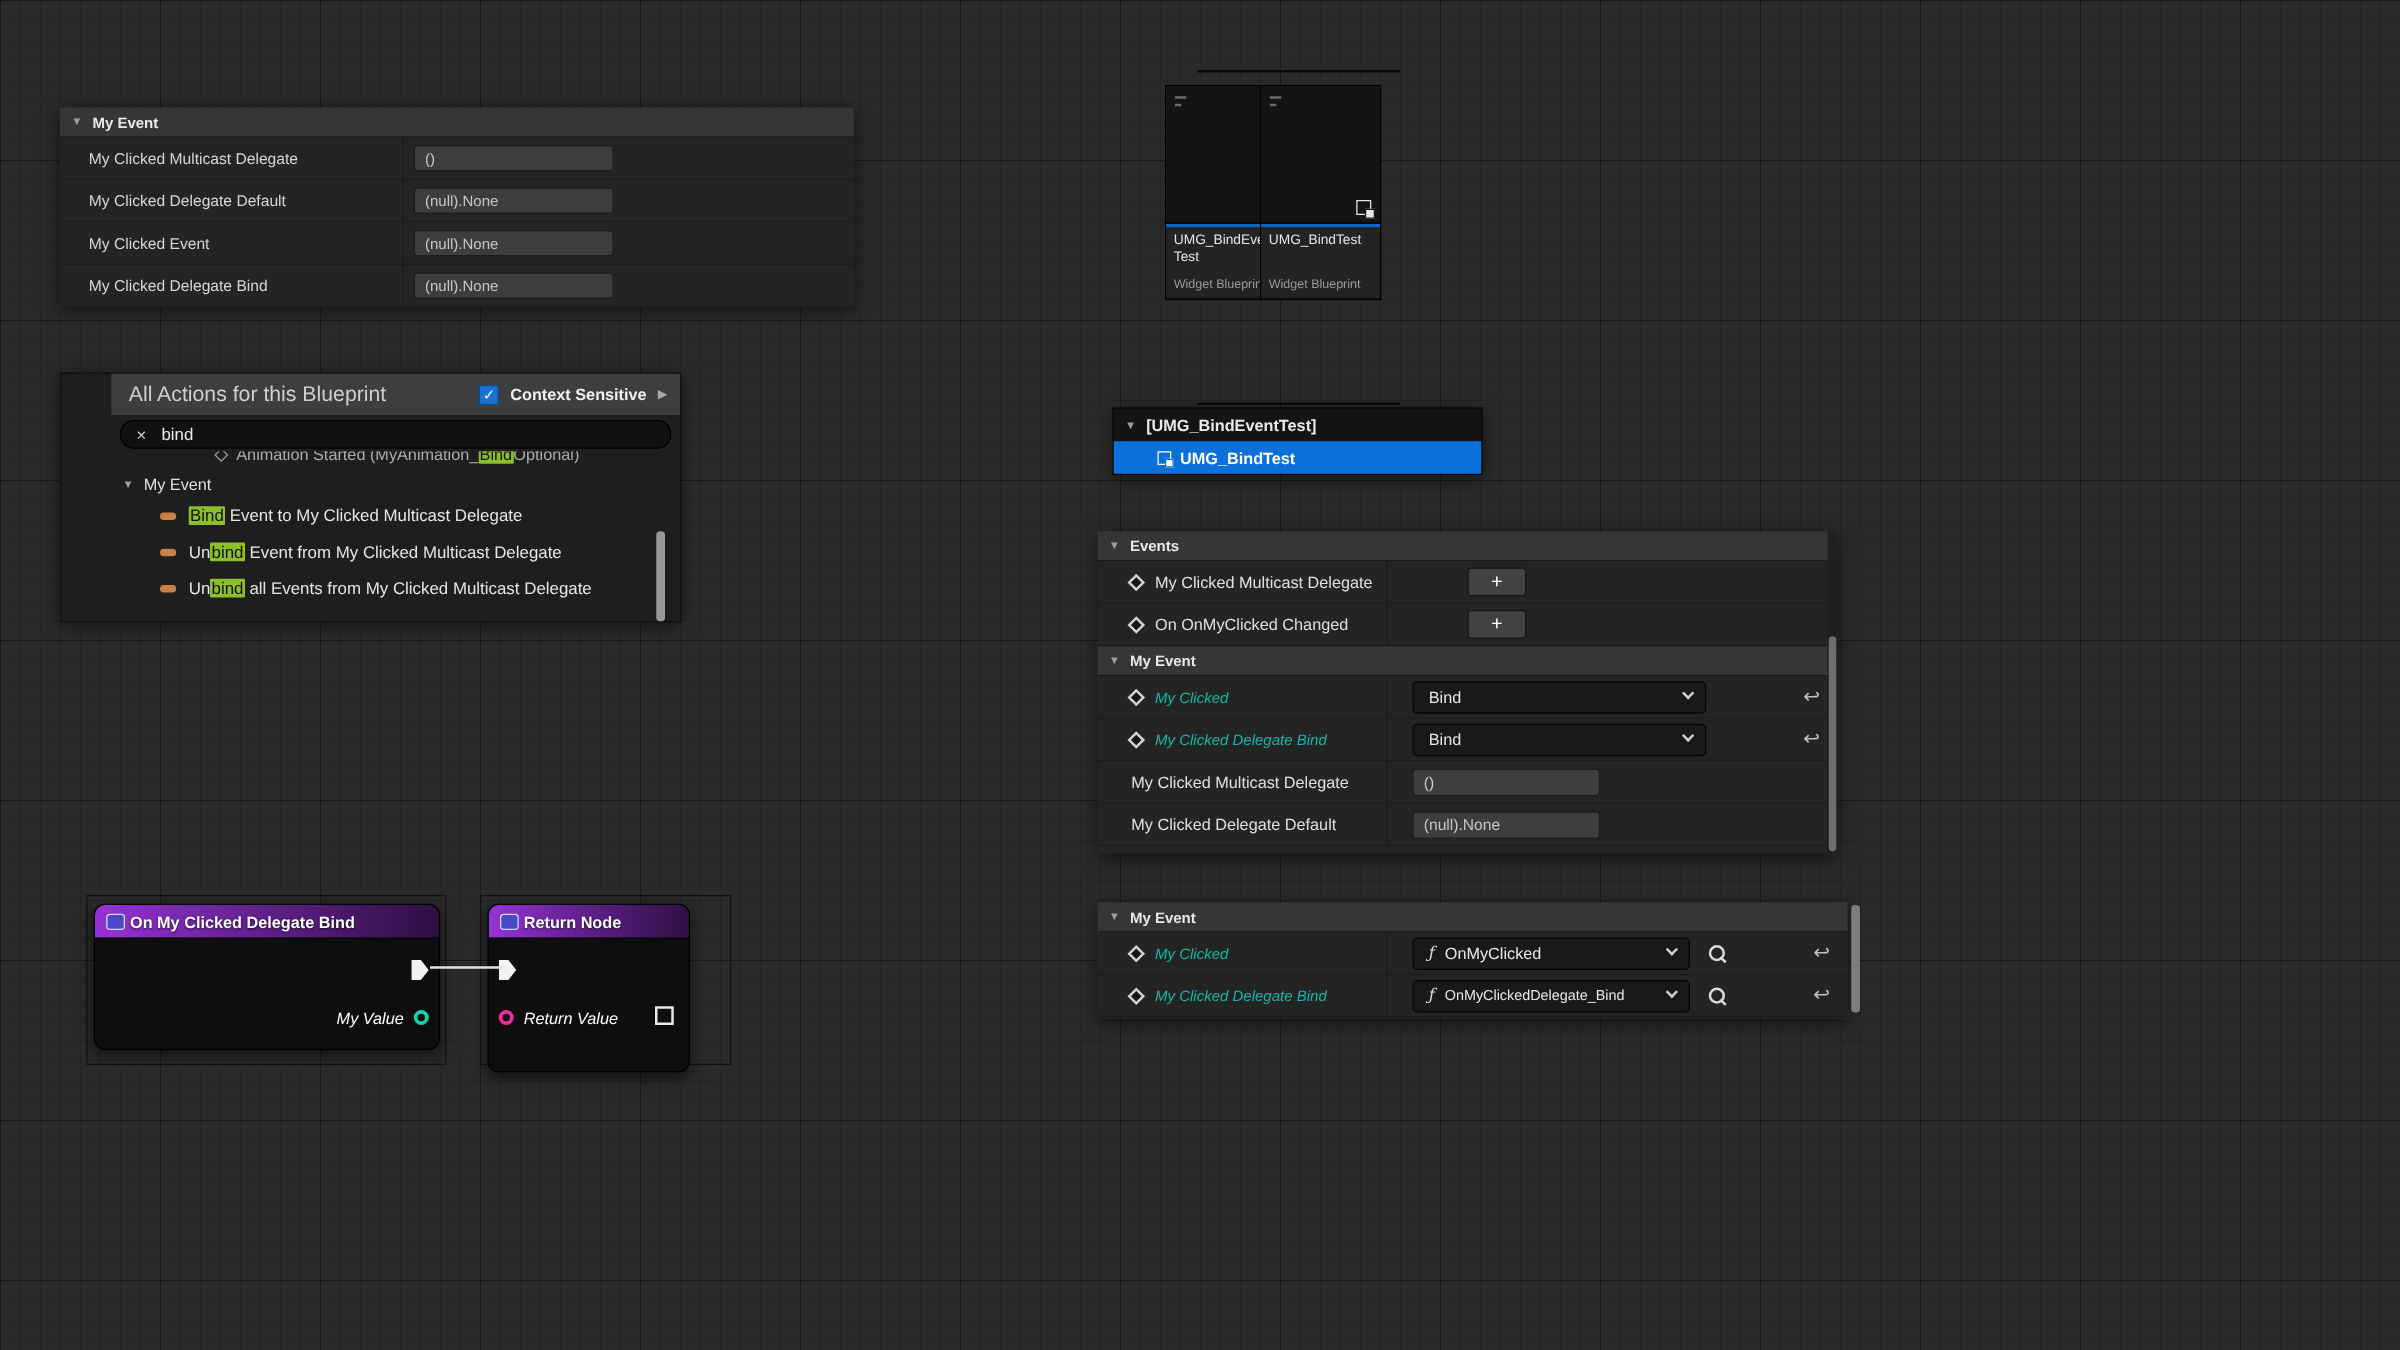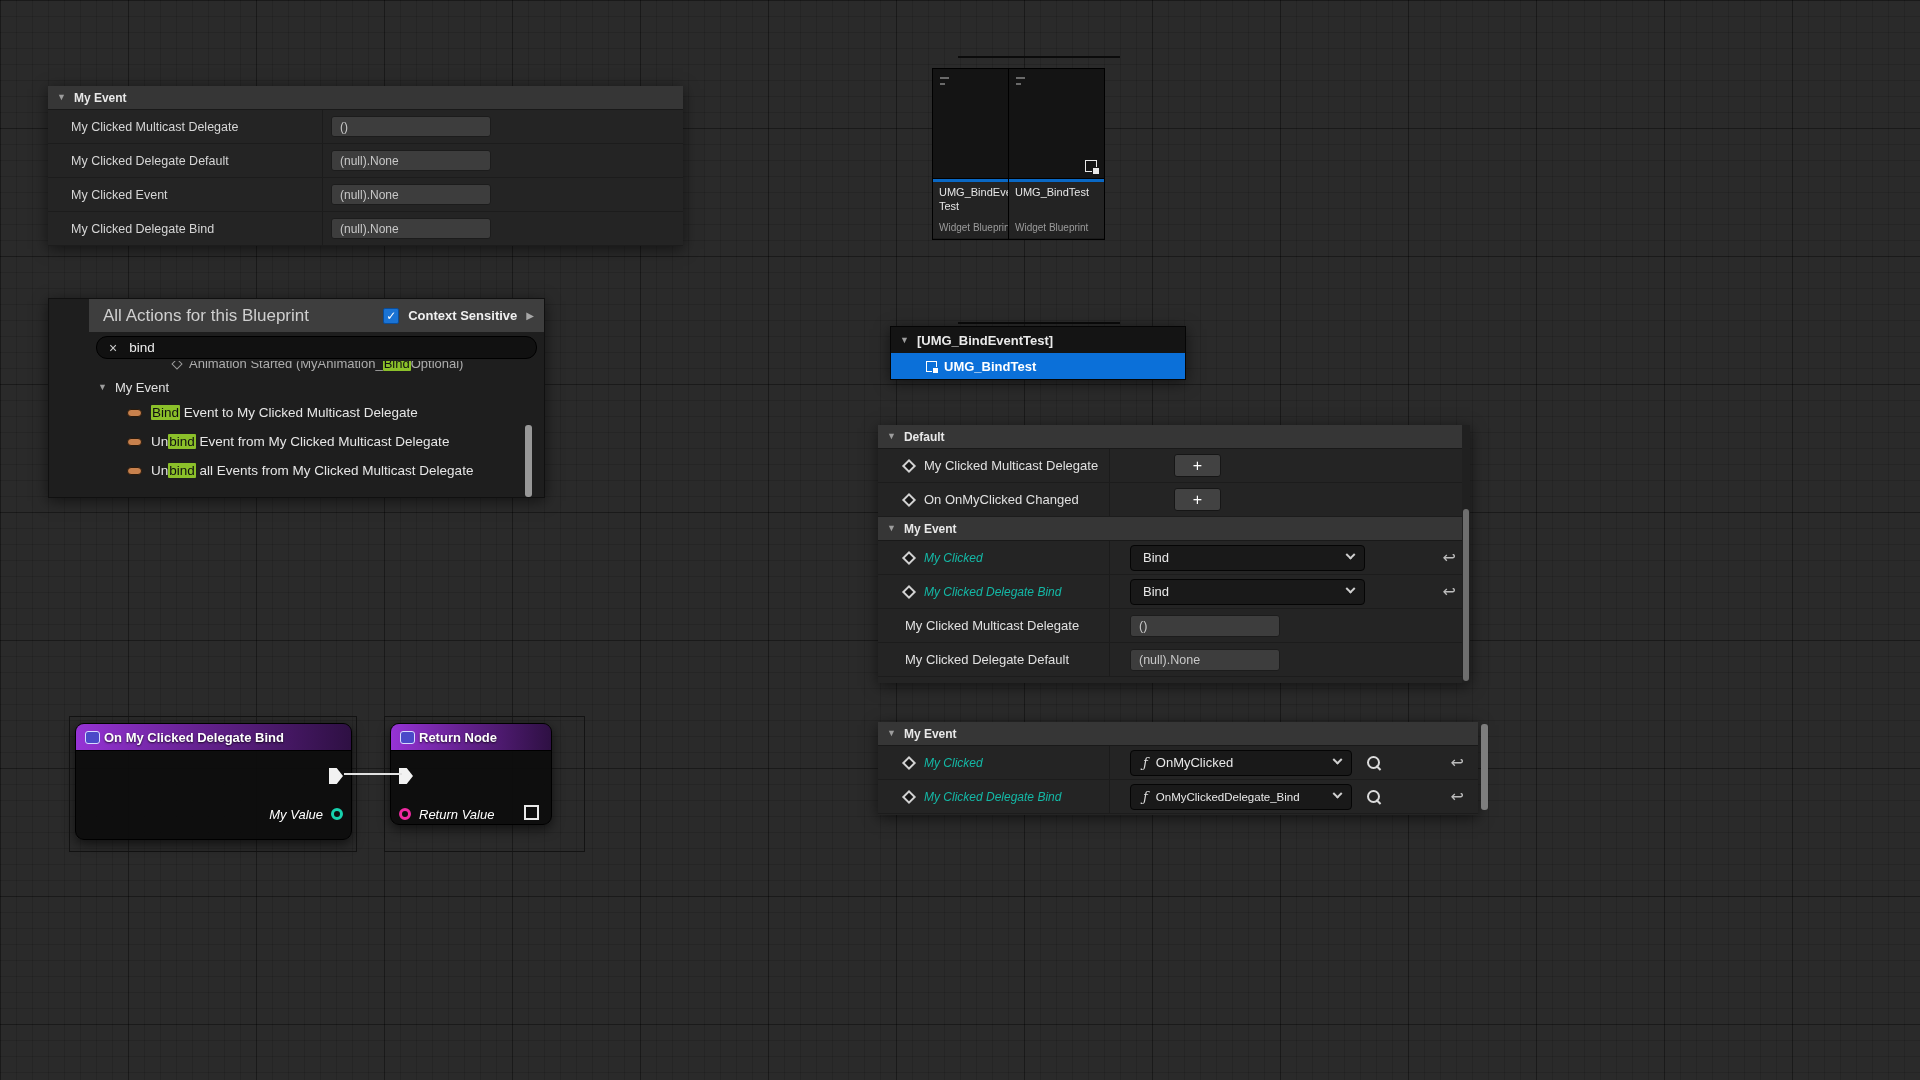--- a/index.html
+++ b/index.html
@@ -232,21 +232,21 @@
     </div>
     <div class="hier-row2" style="background:#0b70d9;">
       <span class="wicon"></span>
       <span>UMG_BindTest</span>
     </div>
   </div>
 
   <div class="panel" style="left:878px; top:425px; width:592px; height:258px;">
     <div class="cat-hdr">
       <span class="tri">▼</span>
-      <span>Default</span>
+      <span>Events</span>
     </div>
     <div class="d-row">
       <div class="d-lblcol">
         <span class="dmd"></span>
         <span class="d-label">My Clicked Multicast Delegate</span>
       </div>
       <div class="plusbtn">
           <span>+</span>
         </div>
     </div>
@@ -342,21 +342,21 @@
   <div class="bpnode" style="left:75px; top:723px; width:277px; height:117px;">
     <div class="node-hdr">
       <span class="nicon"></span>
       <span>On My Clicked Delegate Bind</span>
     </div>
     <span class="execpin" style="right:8px; top:44px;"></span>
     <span class="pin-label" style="right:28px; top:83px;">My Value</span>
     <span class="pinring" style="right:8px; top:84px; border:3px solid #17d1ad;"></span>
   </div>
 
-  <div class="bpnode" style="left:390px; top:723px; width:162px; height:102px;">
+  <div class="bpnode" style="left:390px; top:723px; width:162px; height:135px;">
     <div class="node-hdr">
       <span class="nicon"></span>
       <span>Return Node</span>
     </div>
     <span class="execpin" style="left:8px; top:44px;"></span>
     <span class="pinring" style="left:8px; top:84px; border:3px solid #ef2aa2;"></span>
     <span class="pin-label" style="left:28px; top:83px;">Return Value</span>
     <span class="retcheck" style="right:12px; top:81px;"></span>
   </div>
 

